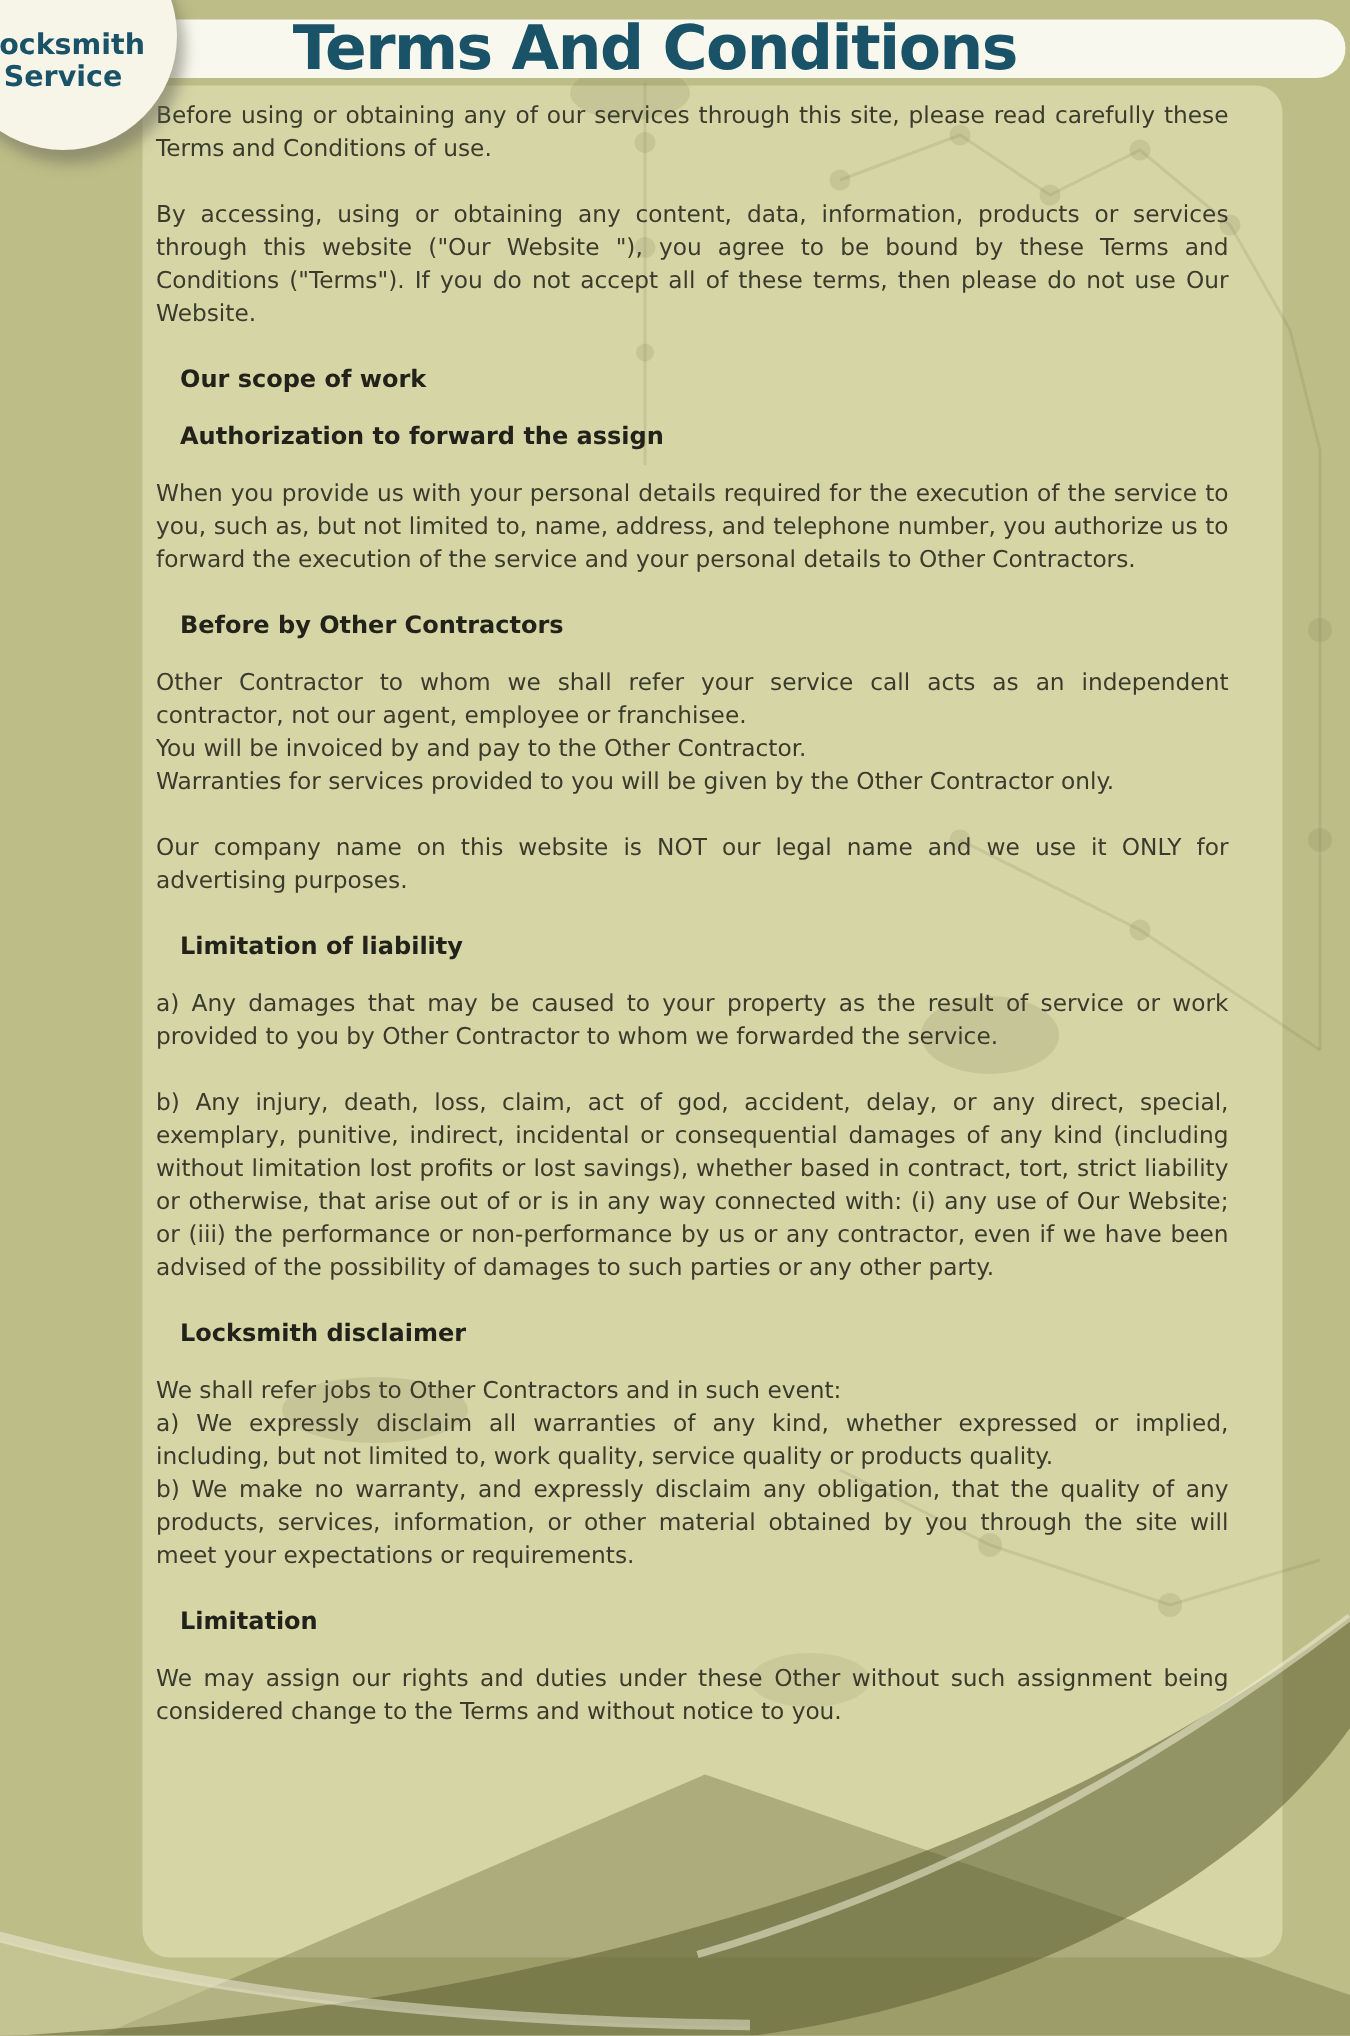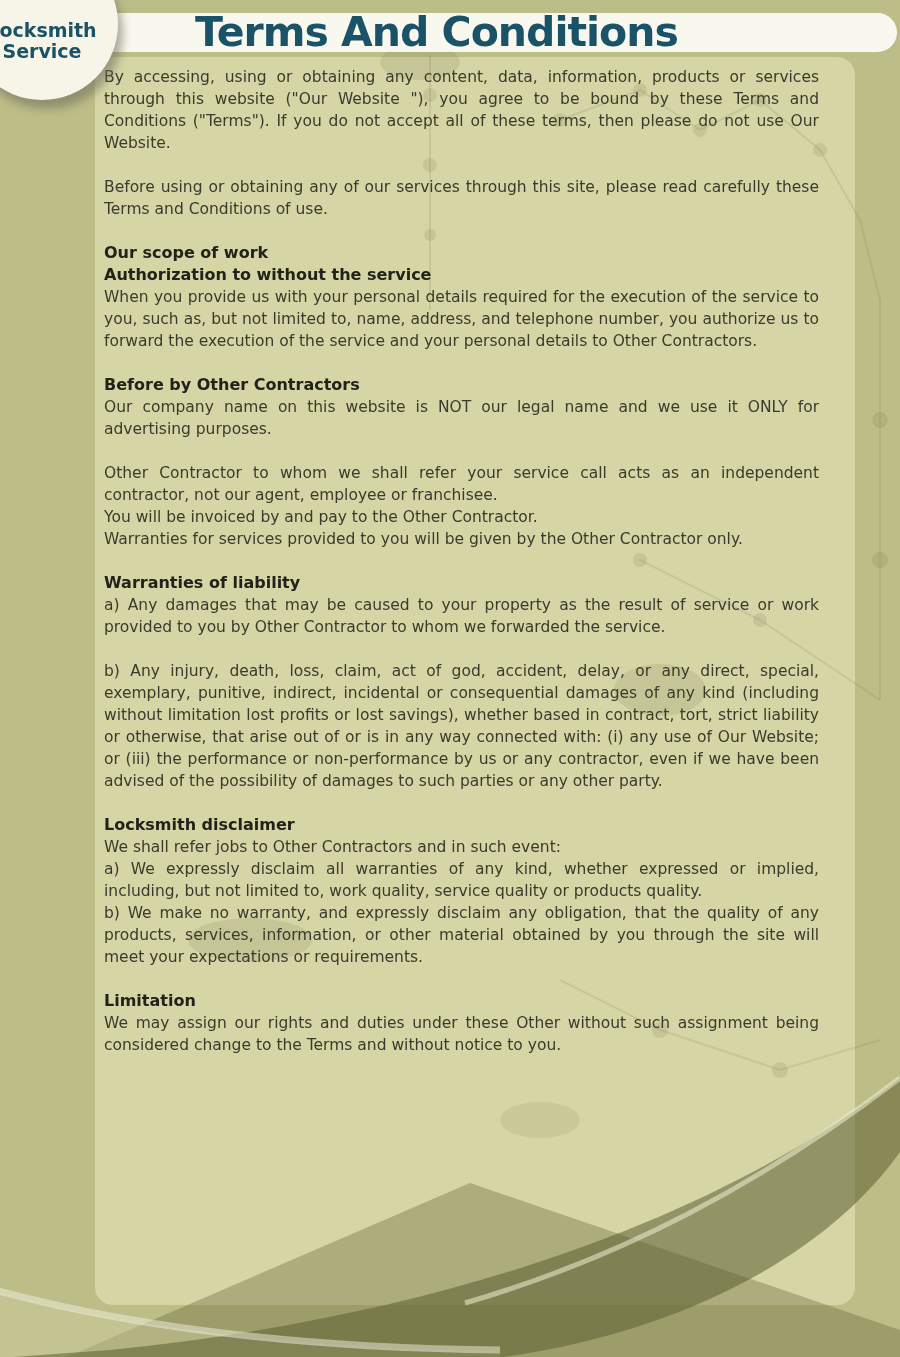--- a/index.html
+++ b/index.html
@@ -42,21 +42,21 @@
     font-size:15.5px;
     line-height:22px;
     color:var(--body-text);
     text-align:justify;
   }
   .para{
     margin:0 0 22px 0;
     white-space:pre-line;
   }
   .sec-h{
-    margin:0;
+    margin:16px;
     font-size:16px;
     line-height:22px;
     font-weight:bold;
     color:var(--heading-text);
     text-align:left;
   }
   .title-band{
     position:absolute;
     left:-24px;top:13px;
     width:921px;height:39px;
@@ -132,44 +132,44 @@
     <path d="M-5,1292 C150,1333 320,1349 500,1351 L500,1360 L-5,1360 Z" fill="#cdcda0" fill-opacity="0.45"></path>
 
     <path d="M900,1078 C710,1225 430,1318 110,1350 L0,1358 L0,1362 L460,1362 C660,1344 822,1262 900,1152 Z" fill="#5c5e2f" fill-opacity="0.55"></path>
 
     <path d="M900,1078 C760,1185 620,1258 465,1303" fill="none" stroke="#eeeed6" stroke-opacity="0.55" stroke-width="5"></path>
     <path d="M-5,1290 C150,1332 320,1348 500,1350" fill="none" stroke="#f0f0de" stroke-opacity="0.5" stroke-width="7"></path>
   </svg>
 
   <div class="content">
     <div id="intro">
+        <p class="para">Before using or obtaining any of our services through this site, please read carefully these Terms and Conditions of use.</p>
         <p class="para">By accessing, using or obtaining any content, data, information, products or services through this website ("Our Website "), you agree to be bound by these Terms and Conditions ("Terms"). If you do not accept all of these terms, then please do not use Our Website.</p>
-        <p class="para">Before using or obtaining any of our services through this site, please read carefully these Terms and Conditions of use.</p>
       </div>
     <div id="sections">
         <section class="sec">
       <h3 class="sec-h">Our scope of work</h3>
     </section>
         <section class="sec">
-      <h3 class="sec-h">Authorization to without the service</h3>
+      <h3 class="sec-h">Authorization to forward the assign</h3>
       <div class="sec-body">
             <p class="para">When you provide us with your personal details required for the execution of the service to you, such as, but not limited to, name, address, and telephone number, you authorize us to forward the execution of the service and your personal details to Other Contractors.</p>
           </div>
     </section>
         <section class="sec">
       <h3 class="sec-h">Before by Other Contractors</h3>
       <div class="sec-body">
-            <p class="para">Our company name on this website is NOT our legal name and we use it ONLY for advertising purposes.</p>
             <p class="para">Other Contractor to whom we shall refer your service call acts as an independent contractor, not our agent, employee or franchisee.
 You will be invoiced by and pay to the Other Contractor.
 Warranties for services provided to you will be given by the Other Contractor only.</p>
-          </div>
-    </section>
-        <section class="sec">
-      <h3 class="sec-h">Warranties of liability</h3>
+            <p class="para">Our company name on this website is NOT our legal name and we use it ONLY for advertising purposes.</p>
+          </div>
+    </section>
+        <section class="sec">
+      <h3 class="sec-h">Limitation of liability</h3>
       <div class="sec-body">
             <p class="para">a) Any damages that may be caused to your property as the result of service or work provided to you by Other Contractor to whom we forwarded the service.</p>
             <p class="para">b) Any injury, death, loss, claim, act of god, accident, delay, or any direct, special, exemplary, punitive, indirect, incidental or consequential damages of any kind (including without limitation lost profits or lost savings), whether based in contract, tort, strict liability or otherwise, that arise out of or is in any way connected with: (i) any use of Our Website; or (iii) the performance or non-performance by us or any contractor, even if we have been advised of the possibility of damages to such parties or any other party.</p>
           </div>
     </section>
         <section class="sec">
       <h3 class="sec-h">Locksmith disclaimer</h3>
       <div class="sec-body">
             <p class="para">We shall refer jobs to Other Contractors and in such event:
 a) We expressly disclaim all warranties of any kind, whether expressed or implied, including, but not limited to, work quality, service quality or products quality.

